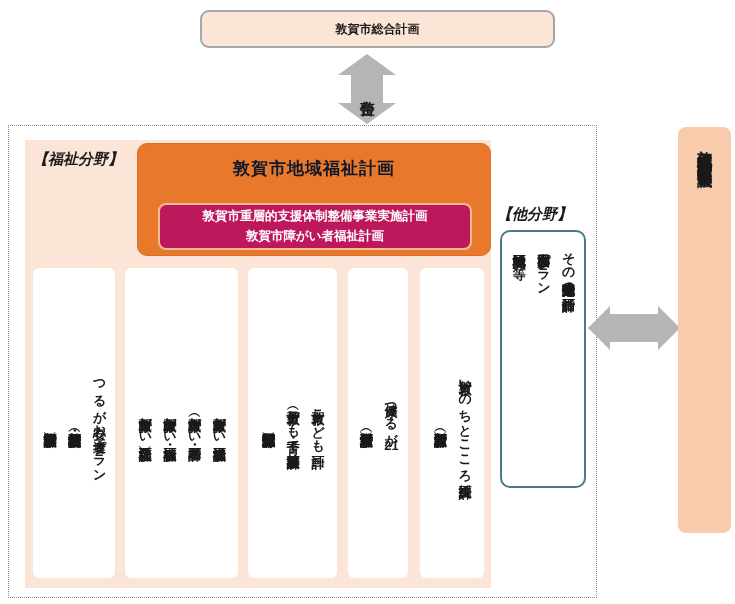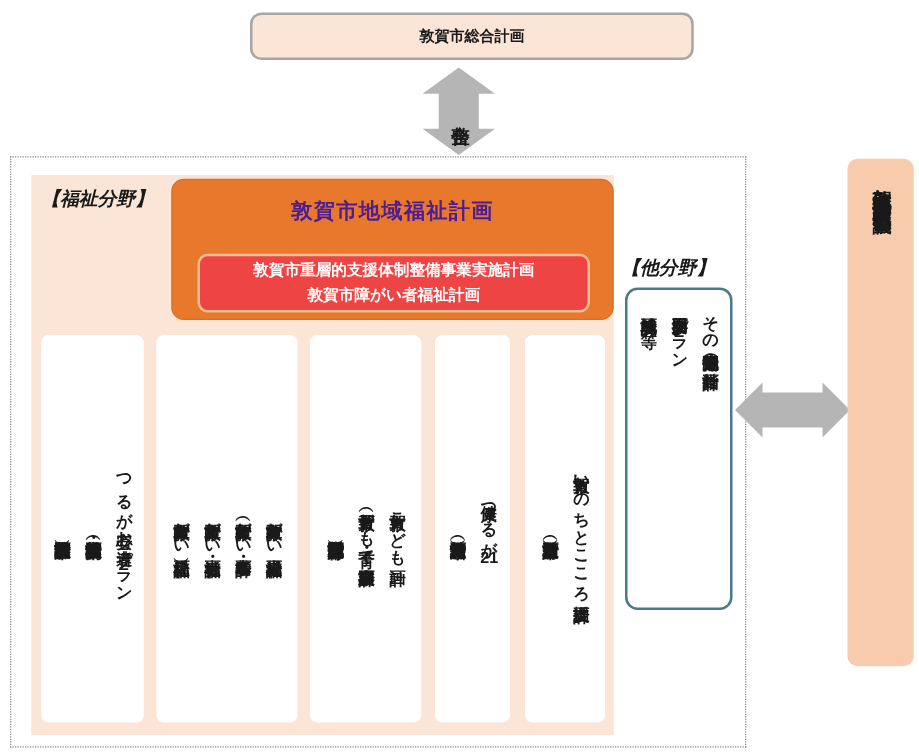--- a/index.html
+++ b/index.html
@@ -37,26 +37,26 @@
   .section-label{position:absolute;font-size:15px;font-weight:bold;white-space:nowrap;font-style:italic;}
   .welfare-label{left:33px;top:150px;}
   .other-label{left:497px;top:205px;}
   
   .orange-box{
     position:absolute;left:137px;top:143px;width:354px;height:113px;
     background:#E8782C;border:1px solid #d96f22;border-radius:10px;
     box-sizing:border-box;
   }
   .orange-title{
-    margin-top:13px;text-align:center;color:#4c1d95;
+    margin-top:13px;text-align:center;color:#0f172a;
     font-size:17px;font-weight:bold;letter-spacing:1px;
   }
   .inner-box{
     position:absolute;left:20px;top:59px;width:314px;height:47px;
-    background:#ef4444;border:2px solid #F5BE92;border-radius:8px;
+    background:#be185d;border:2px solid #F5BE92;border-radius:8px;
     box-sizing:border-box;display:flex;flex-direction:column;
     align-items:center;justify-content:center;
     color:#fff;font-size:12.5px;font-weight:bold;line-height:1.55;
   }
   
   .plan-col{
     position:absolute;top:268px;height:310px;background:#fff;border-radius:6px;
     display:flex;justify-content:center;box-sizing:border-box;
   }
   .col1{left:33px;width:82px;}

